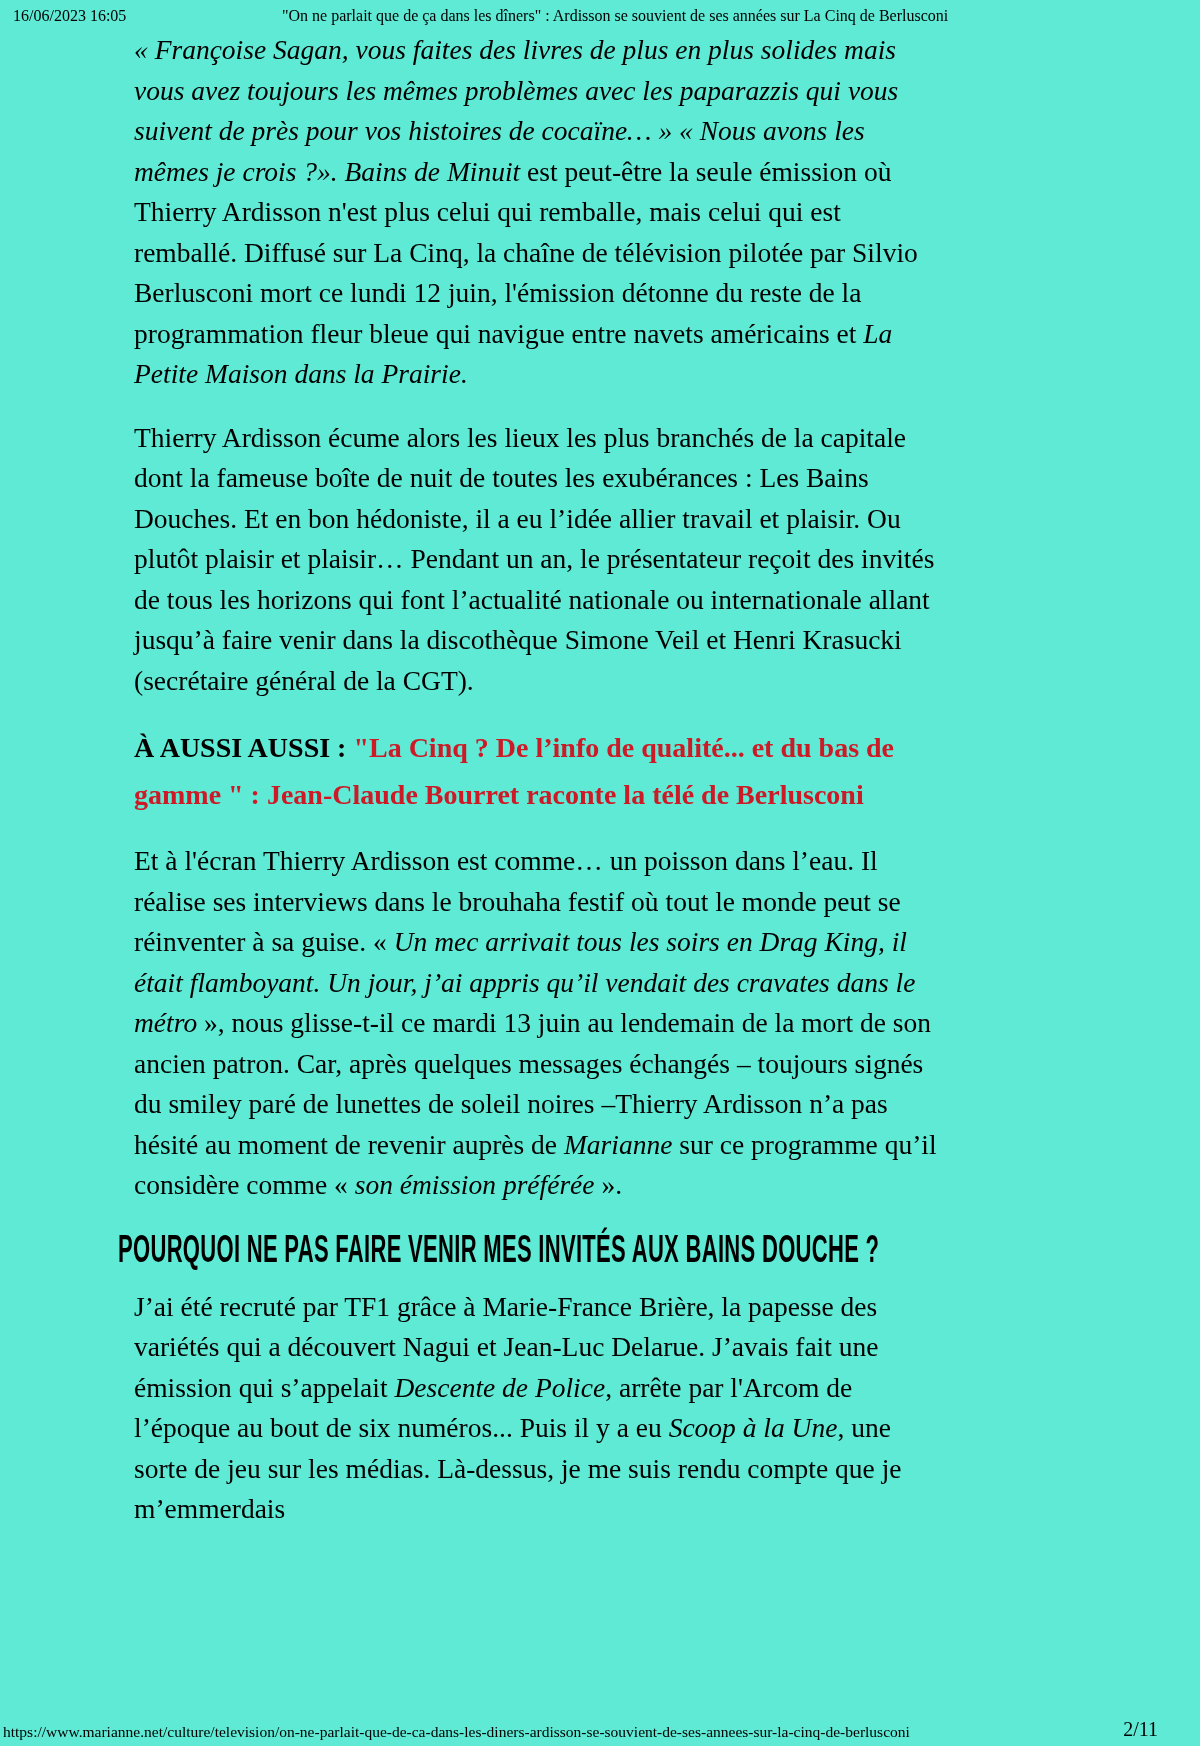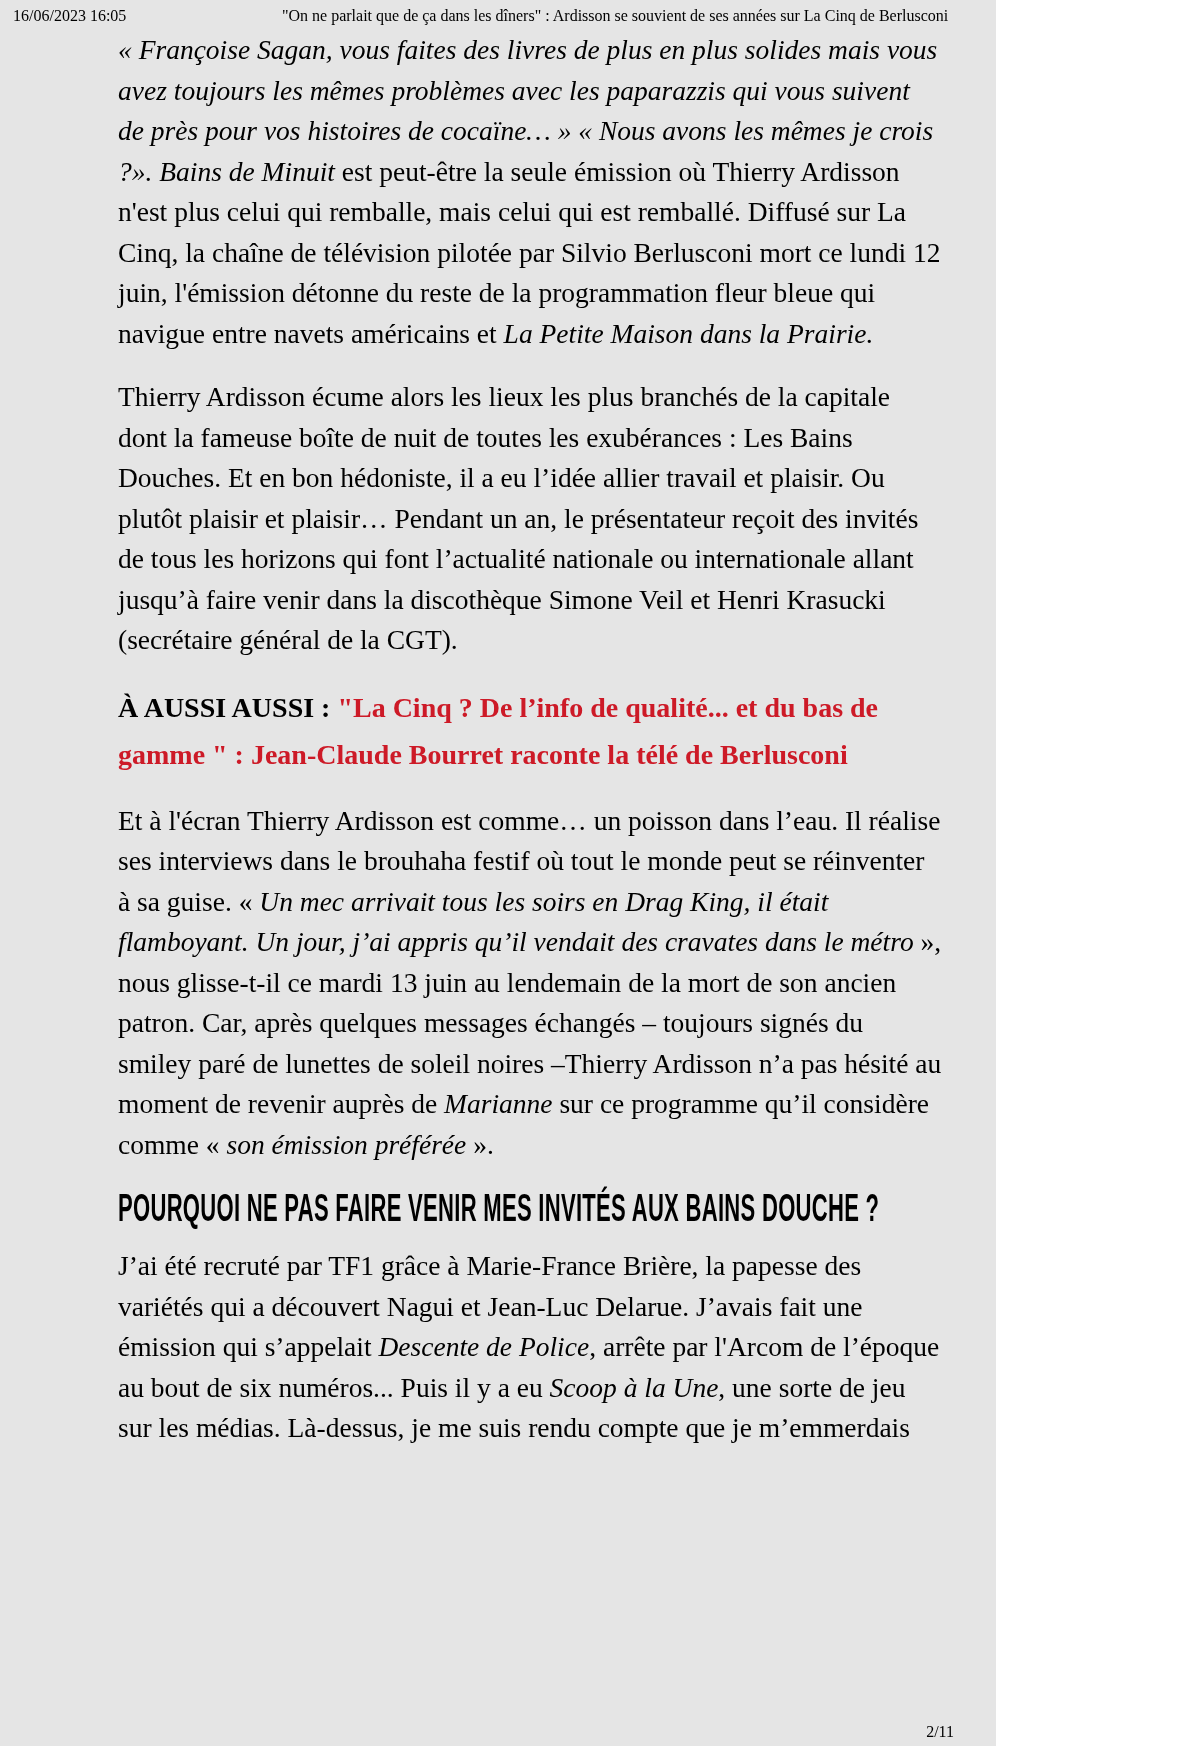--- a/index.html
+++ b/index.html
@@ -1,21 +1,21 @@
 <!DOCTYPE html>
 <html lang="fr"><head>
 <meta charset="utf-8">
 <style>
   * { box-sizing: border-box; }
   html, body { margin: 0; padding: 0; background: #ffffff; }
   .page {
     position: relative;
-    width: 996px;
+    width: 1200px;
     height: 1746px;
-    background: #e5e5e5;
+    background: #5eead4;
     color: #000000;
     font-family: "Liberation Serif", serif;
     overflow: hidden;
   }
   .header-datetime {
     position: absolute;
     top: 7px;
     left: 13px;
     font-size: 16px;
     white-space: nowrap;
@@ -28,21 +28,21 @@
     white-space: nowrap;
   }
   .article {
     position: absolute;
     top: 30px;
     left: 118px;
     width: 824px;
     font-size: 27.5px;
     line-height: 40.5px;
   }
-  .article p { margin: 0 0 23px 0; }
+  .article p { margin: 0 0 23px 16px; }
   .it { font-style: italic; }
   .readalso {
     font-weight: bold;
     font-size: 28px;
     line-height: 47px;
   }
   .link { cursor: pointer; }
   .section-heading {
     font-family: "Liberation Sans", sans-serif;
     font-weight: 700;
@@ -58,21 +58,21 @@
     position: absolute;
     bottom: 5px;
     left: 3px;
     font-size: 15.5px;
     white-space: nowrap;
   }
   .footer-page {
     position: absolute;
     bottom: 5px;
     right: 42px;
-    font-size: 16px;
+    font-size: 20px;
     white-space: nowrap;
   }
 </style>
 </head>
 <body>
 
 <div class="page">
 
   <span class="header-datetime">16/06/2023 16:05</span>
 
@@ -80,16 +80,17 @@
 
   <div class="article">
       <p class="body-paragraph"><span class="it">« Françoise Sagan, vous faites des livres de plus en plus solides mais vous avez toujours les mêmes problèmes avec les paparazzis qui vous suivent de près pour vos histoires de cocaïne… » « Nous avons les mêmes je crois ?».</span><span> </span><span class="it">Bains de Minuit</span><span> est peut-être la seule émission où Thierry Ardisson n'est plus celui qui remballe, mais celui qui est remballé. Diffusé sur La Cinq, la chaîne de télévision pilotée par Silvio Berlusconi mort ce lundi 12 juin, l'émission détonne du reste de la programmation fleur bleue qui navigue entre navets américains et </span><span class="it">La Petite Maison dans la Prairie.</span></p>
       <p class="body-paragraph"><span>Thierry Ardisson écume alors les lieux les plus branchés de la capitale dont la fameuse boîte de nuit de toutes les exubérances : Les Bains Douches. Et en bon hédoniste, il a eu l’idée allier travail et plaisir. Ou plutôt plaisir et plaisir… Pendant un an, le présentateur reçoit des invités de tous les horizons qui font l’actualité nationale ou internationale allant jusqu’à faire venir dans la discothèque Simone Veil et Henri Krasucki (secrétaire général de la CGT).</span></p>
       <p class="readalso"><span>À AUSSI AUSSI : </span><span class="link" style="color: rgb(205, 26, 39);">"La Cinq ? De l’info de qualité... et du bas de gamme " : Jean-Claude Bourret raconte la télé de Berlusconi</span></p>
       <p class="body-paragraph"><span>Et à l'écran Thierry Ardisson est comme… un poisson dans l’eau. Il réalise ses interviews dans le brouhaha festif où tout le monde peut se réinventer à sa guise. « </span><span class="it">Un mec arrivait tous les soirs en Drag King, il était flamboyant. Un jour, j’ai appris qu’il vendait des cravates dans le métro</span><span> », nous glisse-t-il ce mardi 13 juin au lendemain de la mort de son ancien patron. Car, après quelques messages échangés – toujours signés du smiley paré de lunettes de soleil noires –Thierry Ardisson n’a pas hésité au moment de revenir auprès de </span><span class="it">Marianne</span><span> sur ce programme qu’il considère comme « </span><span class="it">son émission préférée</span><span> ».</span></p>
       <h2 class="section-heading">POURQUOI NE PAS FAIRE VENIR MES INVITÉS AUX BAINS DOUCHE ?</h2>
       <p class="body-paragraph"><span>J’ai été recruté par TF1 grâce à Marie-France Brière, la papesse des variétés qui a découvert Nagui et Jean-Luc Delarue. J’avais fait une émission qui s’appelait </span><span class="it">Descente de Police</span><span>, arrête par l'Arcom de l’époque au bout de six numéros... Puis il y a eu </span><span class="it">Scoop à la Une</span><span>, une sorte de jeu sur les médias. Là-dessus, je me suis rendu compte que je m’emmerdais</span></p>
     </div>
 
+  <span class="footer-url">https://www.marianne.net/culture/television/on-ne-parlait-que-de-ca-dans-les-diners-ardisson-se-souvient-de-ses-annees-sur-la-cinq-de-berlusconi</span>
 
   <span class="footer-page">2/11</span>
 
 </div>
 
 </body></html>

